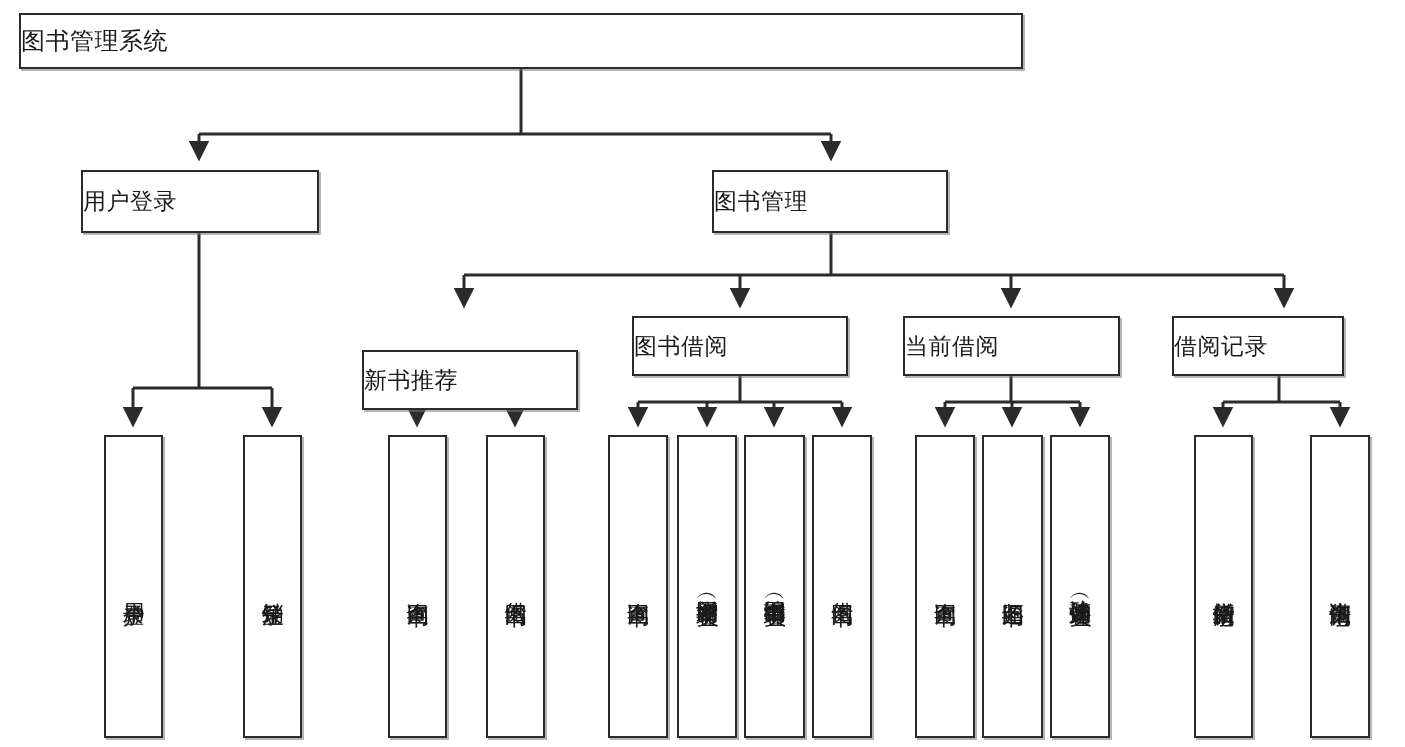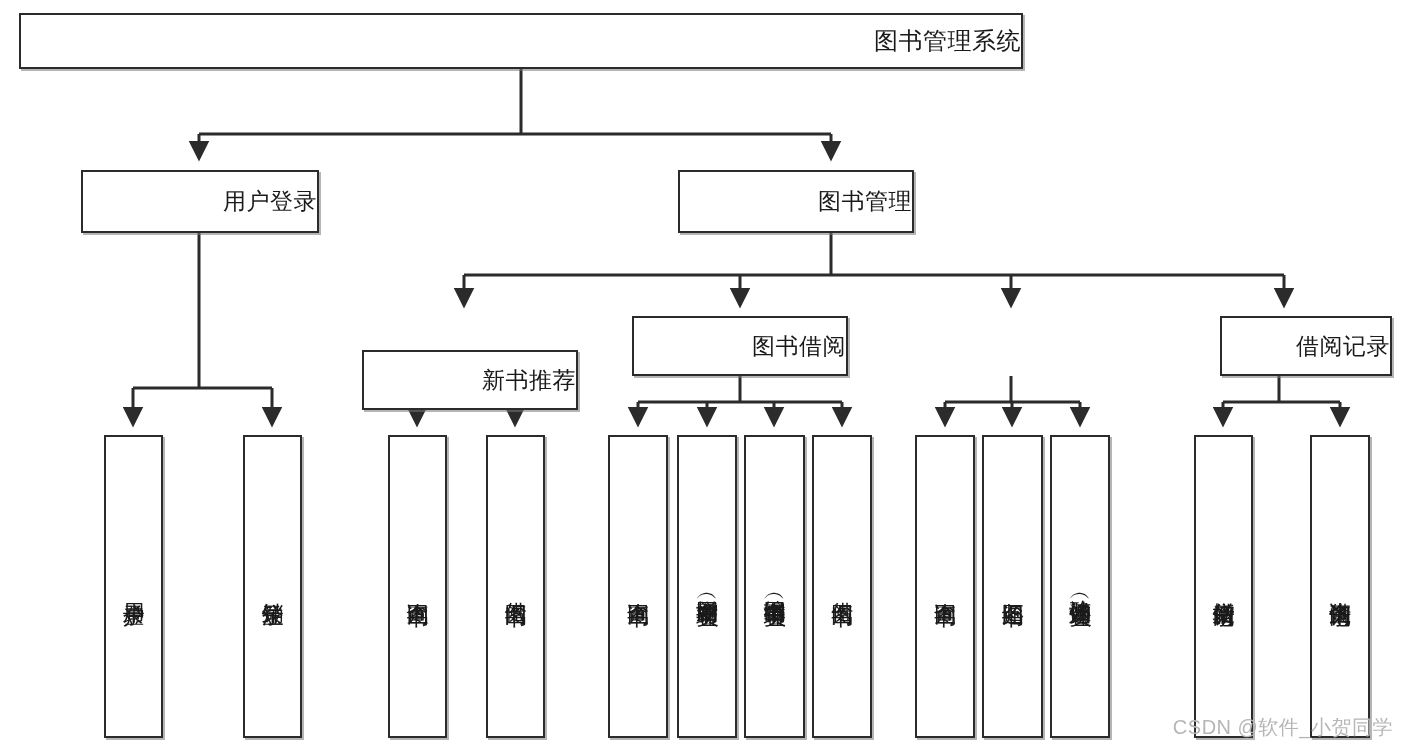--- a/index.html
+++ b/index.html
@@ -26,21 +26,21 @@
     pointer-events: none;
   }
   .node {
     position: absolute;
     box-sizing: border-box;
     background: #ffffff;
     border: 2px solid #2b2b2b;
     box-shadow: 2px 2px 0 0 rgba(120,120,120,0.55);
     display: flex;
     align-items: center;
-    justify-content: flex-end;
+    justify-content: flex-start;
     color: #1a1a1a;
     z-index: 2;
   }
   .node .lbl {
     display: block;
     text-align: center;
     line-height: 1.22;
     white-space: pre;
   }
   .node.horiz .lbl {
@@ -128,31 +128,34 @@
     </g>
   </svg>
 
   <div class="node root horiz" style="left:19px; top:13px; width:1004px; height:56px;">
     <span class="lbl">图书管理系统</span>
   </div>
 
   <div class="node horiz" style="left:81px; top:170px; width:238px; height:63px;">
     <span class="lbl">用户登录</span>
   </div>
-  <div class="node horiz" style="left:678px; top:170px; width:236px; height:63px;">
+  <div class="node horiz" style="left:712px; top:170px; width:236px; height:63px;">
     <span class="lbl">图书管理</span>
   </div>
 
   <div class="node horiz" style="left:362px; top:316px; width:216px; height:60px;margin-top:34px;">
     <span class="lbl">新书推荐</span>
   </div>
   <div class="node horiz" style="left:632px; top:316px; width:216px; height:60px;">
     <span class="lbl">图书借阅</span>
   </div>
-  <div class="node horiz" style="left:1172px; top:316px; width:172px; height:60px;margin-left:48px;">
+  <div class="node horiz" style="left:903px; top:316px; width:217px; height:60px;">
+    <span class="lbl">当前借阅</span>
+  </div>
+  <div class="node horiz" style="left:1172px; top:316px; width:172px; height:60px;">
     <span class="lbl">借阅记录</span>
   </div>
 
   <div class="node vert" style="left:104px; top:435px; width:59px; height:303px;">
     <span class="lbl">用户登录</span>
   </div>
   <div class="node vert" style="left:243px; top:435px; width:59px; height:303px;">
     <span class="lbl">注销登录</span>
   </div>
 
@@ -186,15 +189,14 @@
     <span class="lbl">确认归还（管理员）</span>
   </div>
 
   <div class="node vert" style="left:1194px; top:435px; width:59px; height:303px;">
     <span class="lbl">新增借阅记录</span>
   </div>
   <div class="node vert" style="left:1310px; top:435px; width:60px; height:303px;">
     <span class="lbl">查询借阅记录</span>
   </div>
 
-  <div id="watermark">CSDN @软件_小贺同学</div>
 
 </div>
 
 </body></html>

